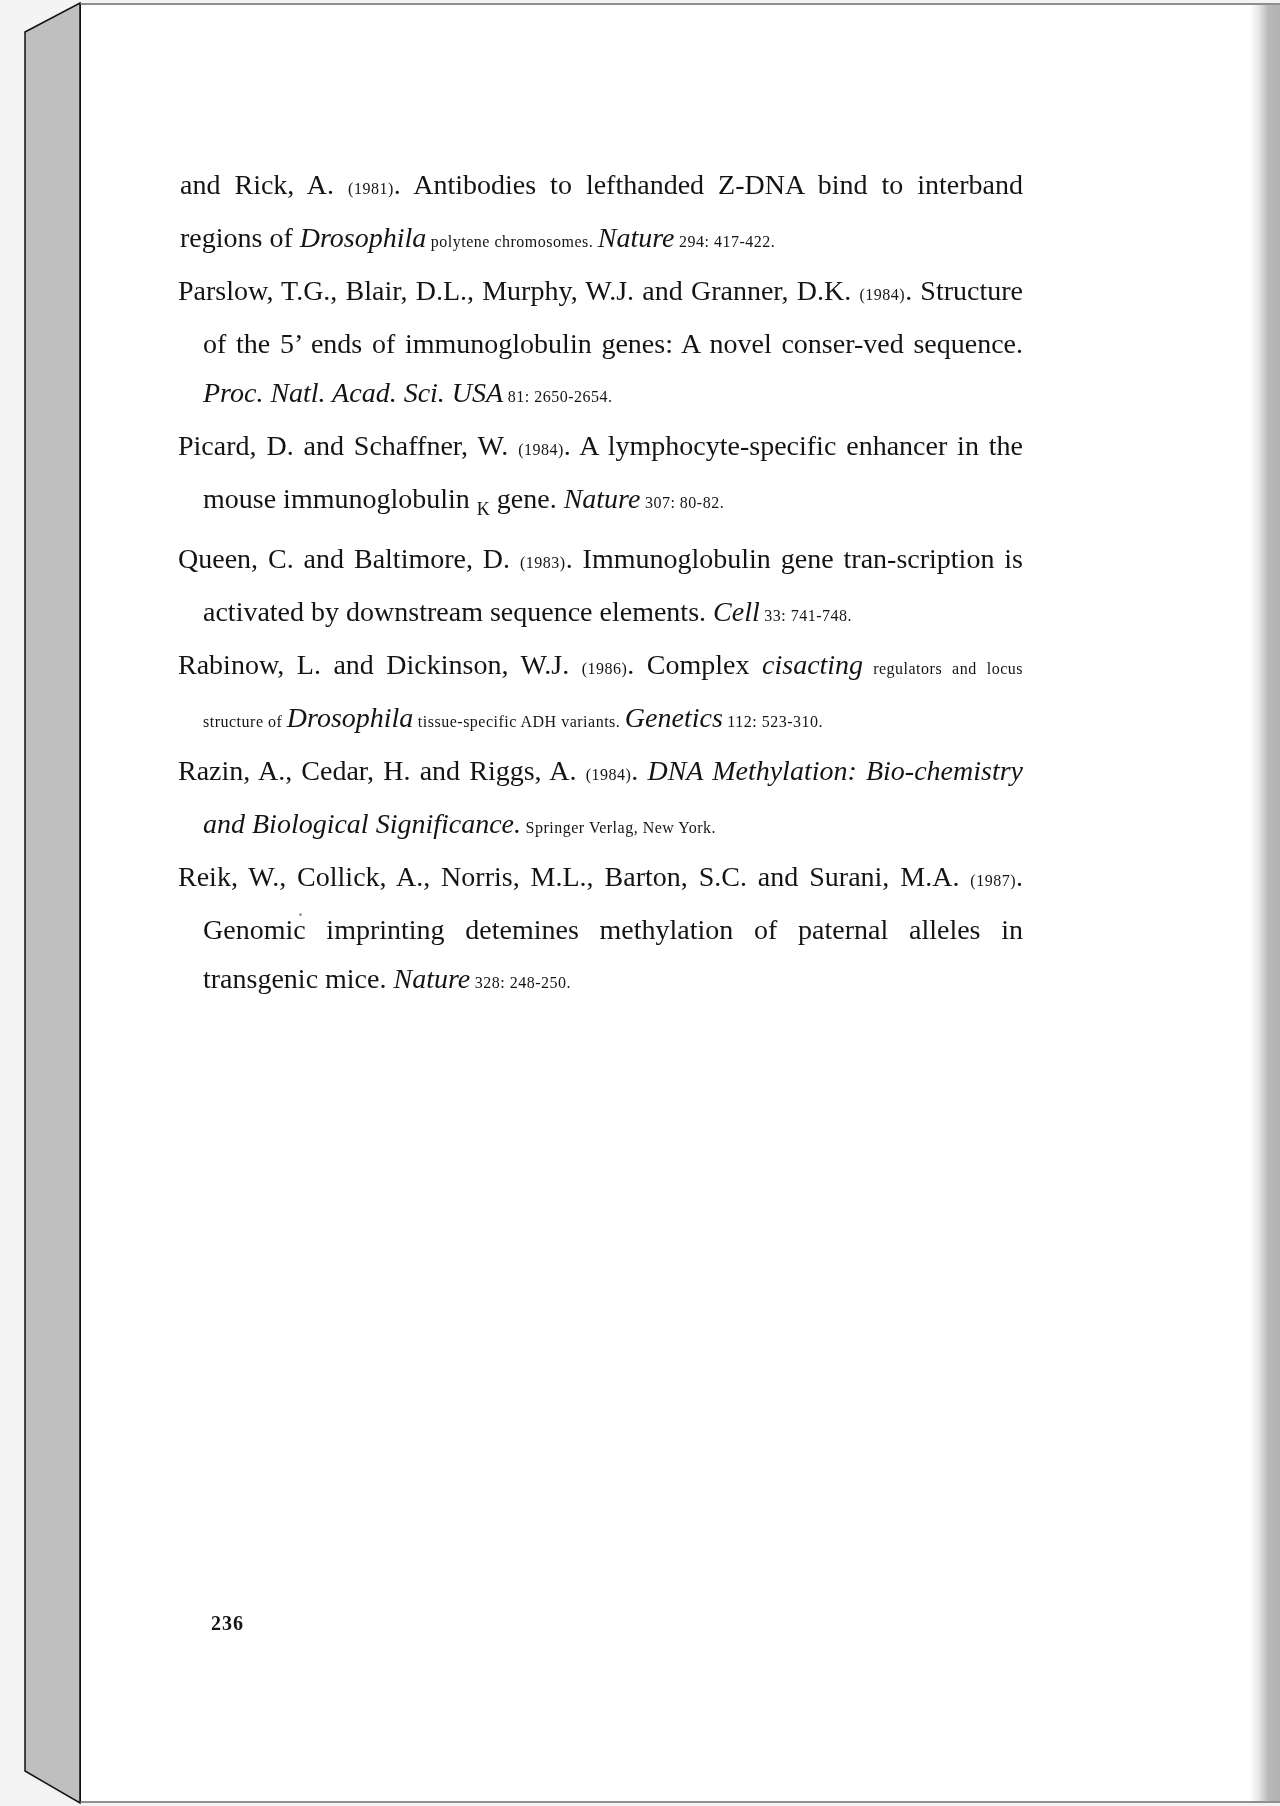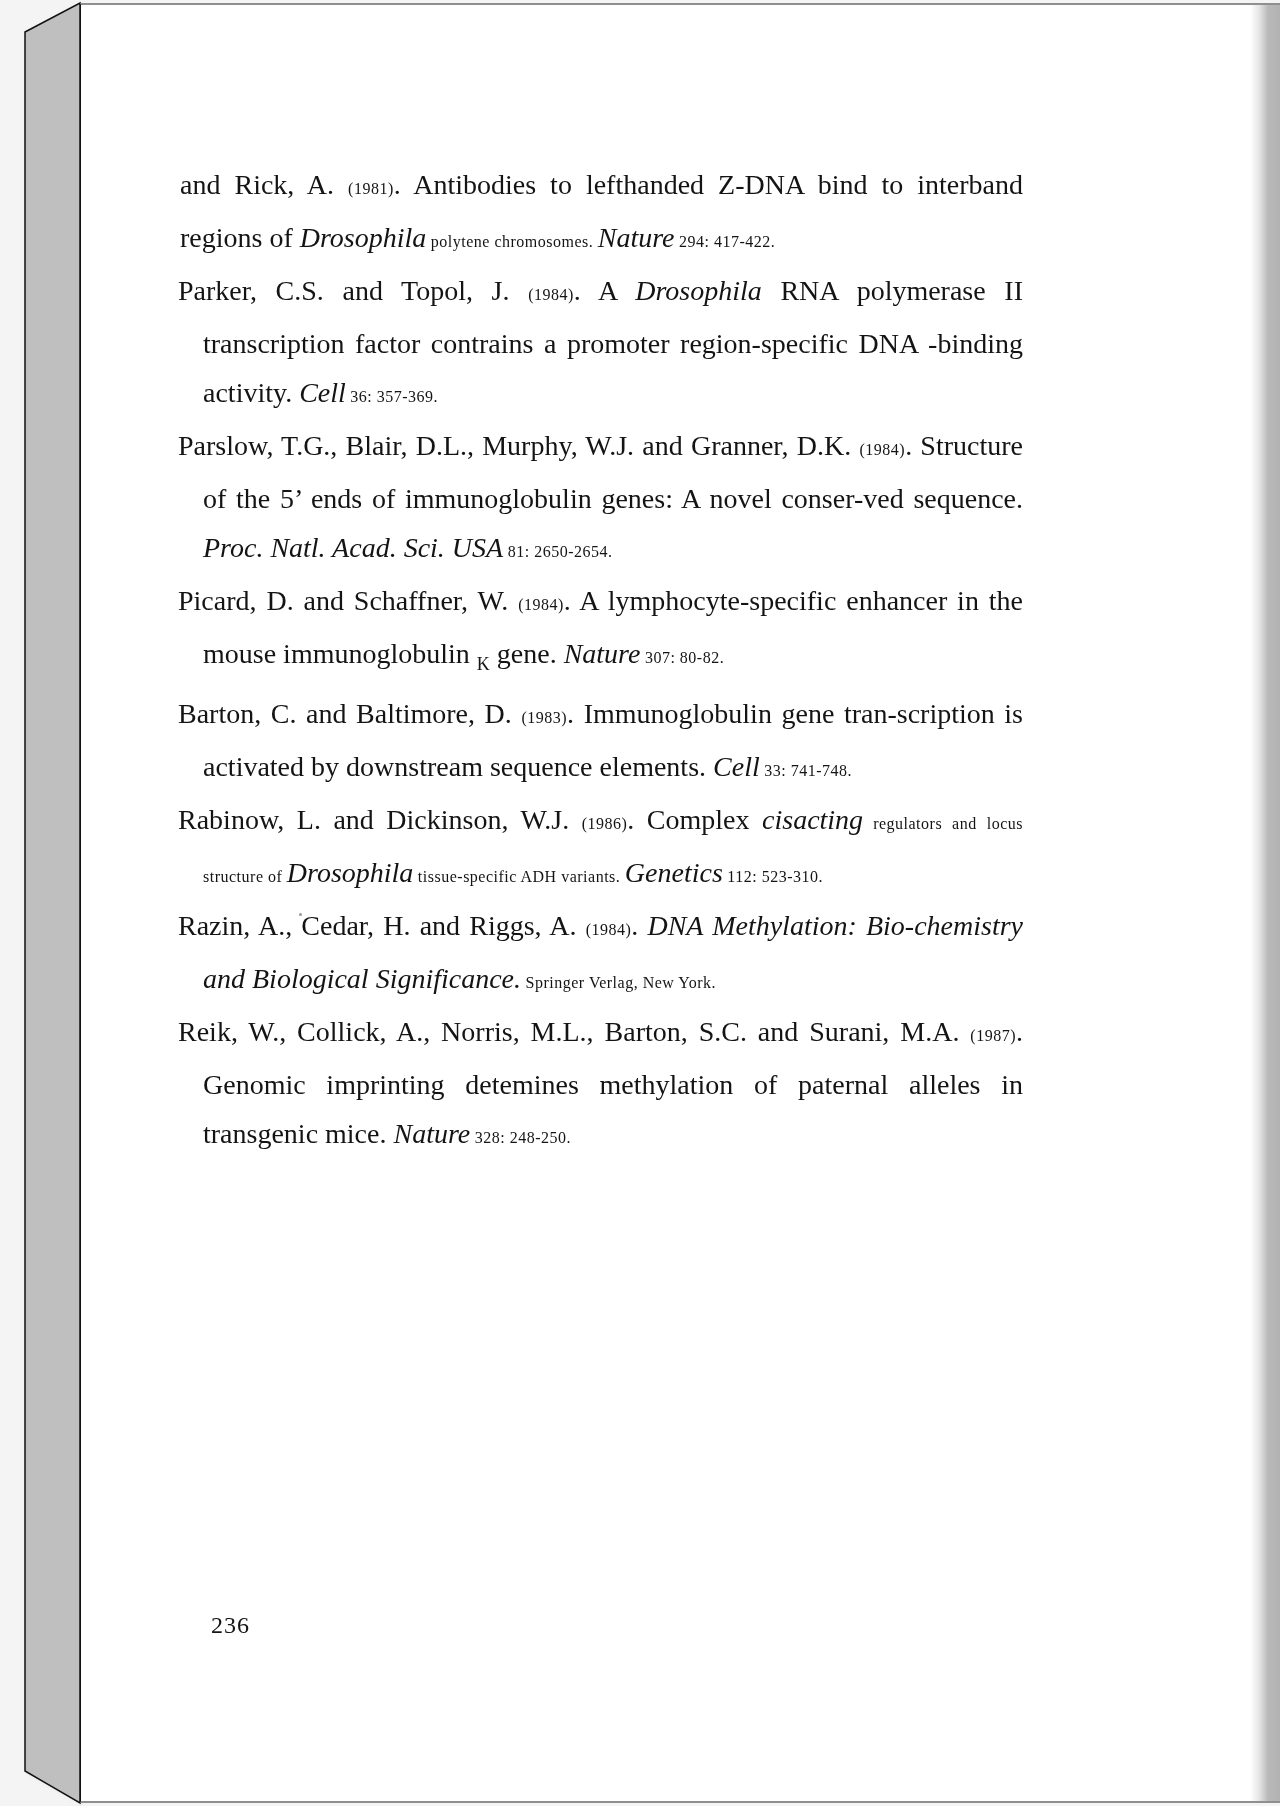--- a/index.html
+++ b/index.html
@@ -32,21 +32,21 @@
     font-size: 28px; line-height: 49px;
     padding-left: 25px; text-indent: -25px;
     text-align: justify; margin: 0;
   }
   .ref.continued { padding-left: 2px; text-indent: 0; }
   .ref i { font-style: italic; margin-top: 8px; }
   .sm { font-size: 16px; letter-spacing: 0.5px; }
   .sub { font-size: 18px; vertical-align: -7px; }
   .page-number {
     position: absolute; left: 211px; top: 1612px;
-    font-size: 24px; font-weight: normal; letter-spacing: 1px;
+    font-size: 20px; font-weight: bold; letter-spacing: 1px;
   }
   .speck { position: absolute; width: 3px; height: 3px; background: #999; border-radius: 50%; }
 </style>
 </head>
 <body>
 
 <div class="book">
   <svg class="spine" width="1280" height="1806" viewBox="0 0 1280 1806">
     <defs>
       <filter id="sh" x="-10%" y="-10%" width="120%" height="120%">
@@ -57,23 +57,22 @@
     <polygon points="25,32 80,3 80,1803 25,1771" fill="#bfbfbf" stroke="#111" stroke-width="1.5"></polygon>
   </svg>
 
   <div class="page">
     <div class="page-right-shade"></div>
     <span class="speck" style="left:218px; top:908px;"></span>
   </div>
 
   <div class="content" id="refs">
       <p class="ref continued"><span>and Rick, A. </span><span class="sm">(1981)</span><span>. Antibodies to lefthanded Z-DNA bind to interband regions of </span><i>Drosophila</i><span class="sm"> polytene chromosomes. </span><i>Nature</i><span class="sm"> 294: 417-422.</span></p>
-      <p class="ref"><span>Parker, C.S. and Topol, J. </span><span class="sm">(1984)</span><span>. A </span><i>Drosophila</i><span> RNA polymerase II transcription factor contrains a promoter region-specific DNA -binding activity. </span><i>Cell</i><span class="sm"> 36: 357-369.</span></p>
       <p class="ref"><span>Parslow, T.G., Blair, D.L., Murphy, W.J. and Granner, D.K. </span><span class="sm">(1984)</span><span>. Structure of the 5’ ends of immunoglobulin genes: A novel conser-ved sequence. </span><i>Proc. Natl. Acad. Sci. USA</i><span class="sm"> 81: 2650-2654.</span></p>
       <p class="ref"><span>Picard, D. and Schaffner, W. </span><span class="sm">(1984)</span><span>. A lymphocyte-specific enhancer in the mouse immunoglobulin </span><span class="sub">K</span><span> gene. </span><i>Nature</i><span class="sm"> 307: 80-82.</span></p>
-      <p class="ref"><span>Barton, C. and Baltimore, D. </span><span class="sm">(1983)</span><span>. Immunoglobulin gene tran-scription is activated by downstream sequence elements. </span><i>Cell</i><span class="sm"> 33: 741-748.</span></p>
+      <p class="ref"><span>Queen, C. and Baltimore, D. </span><span class="sm">(1983)</span><span>. Immunoglobulin gene tran-scription is activated by downstream sequence elements. </span><i>Cell</i><span class="sm"> 33: 741-748.</span></p>
       <p class="ref"><span>Rabinow, L. and Dickinson, W.J. </span><span class="sm">(1986)</span><span>. Complex </span><i>cisacting</i><span class="sm"> regulators and locus structure of </span><i>Drosophila</i><span class="sm"> tissue-specific ADH variants. </span><i>Genetics</i><span class="sm"> 112: 523-310.</span></p>
       <p class="ref"><span>Razin, A., Cedar, H. and Riggs, A. </span><span class="sm">(1984)</span><span>. </span><i>DNA Methylation: Bio-chemistry and Biological Significance.</i><span class="sm"> Springer Verlag, New York.</span></p>
       <p class="ref"><span>Reik, W., Collick, A., Norris, M.L., Barton, S.C. and Surani, M.A. </span><span class="sm">(1987)</span><span>. Genomic imprinting detemines methylation of paternal alleles in transgenic mice. </span><i>Nature</i><span class="sm"> 328: 248-250.</span></p>
     </div>
 
   <div class="page-number">236</div>
 </div>
 
 </body></html>

